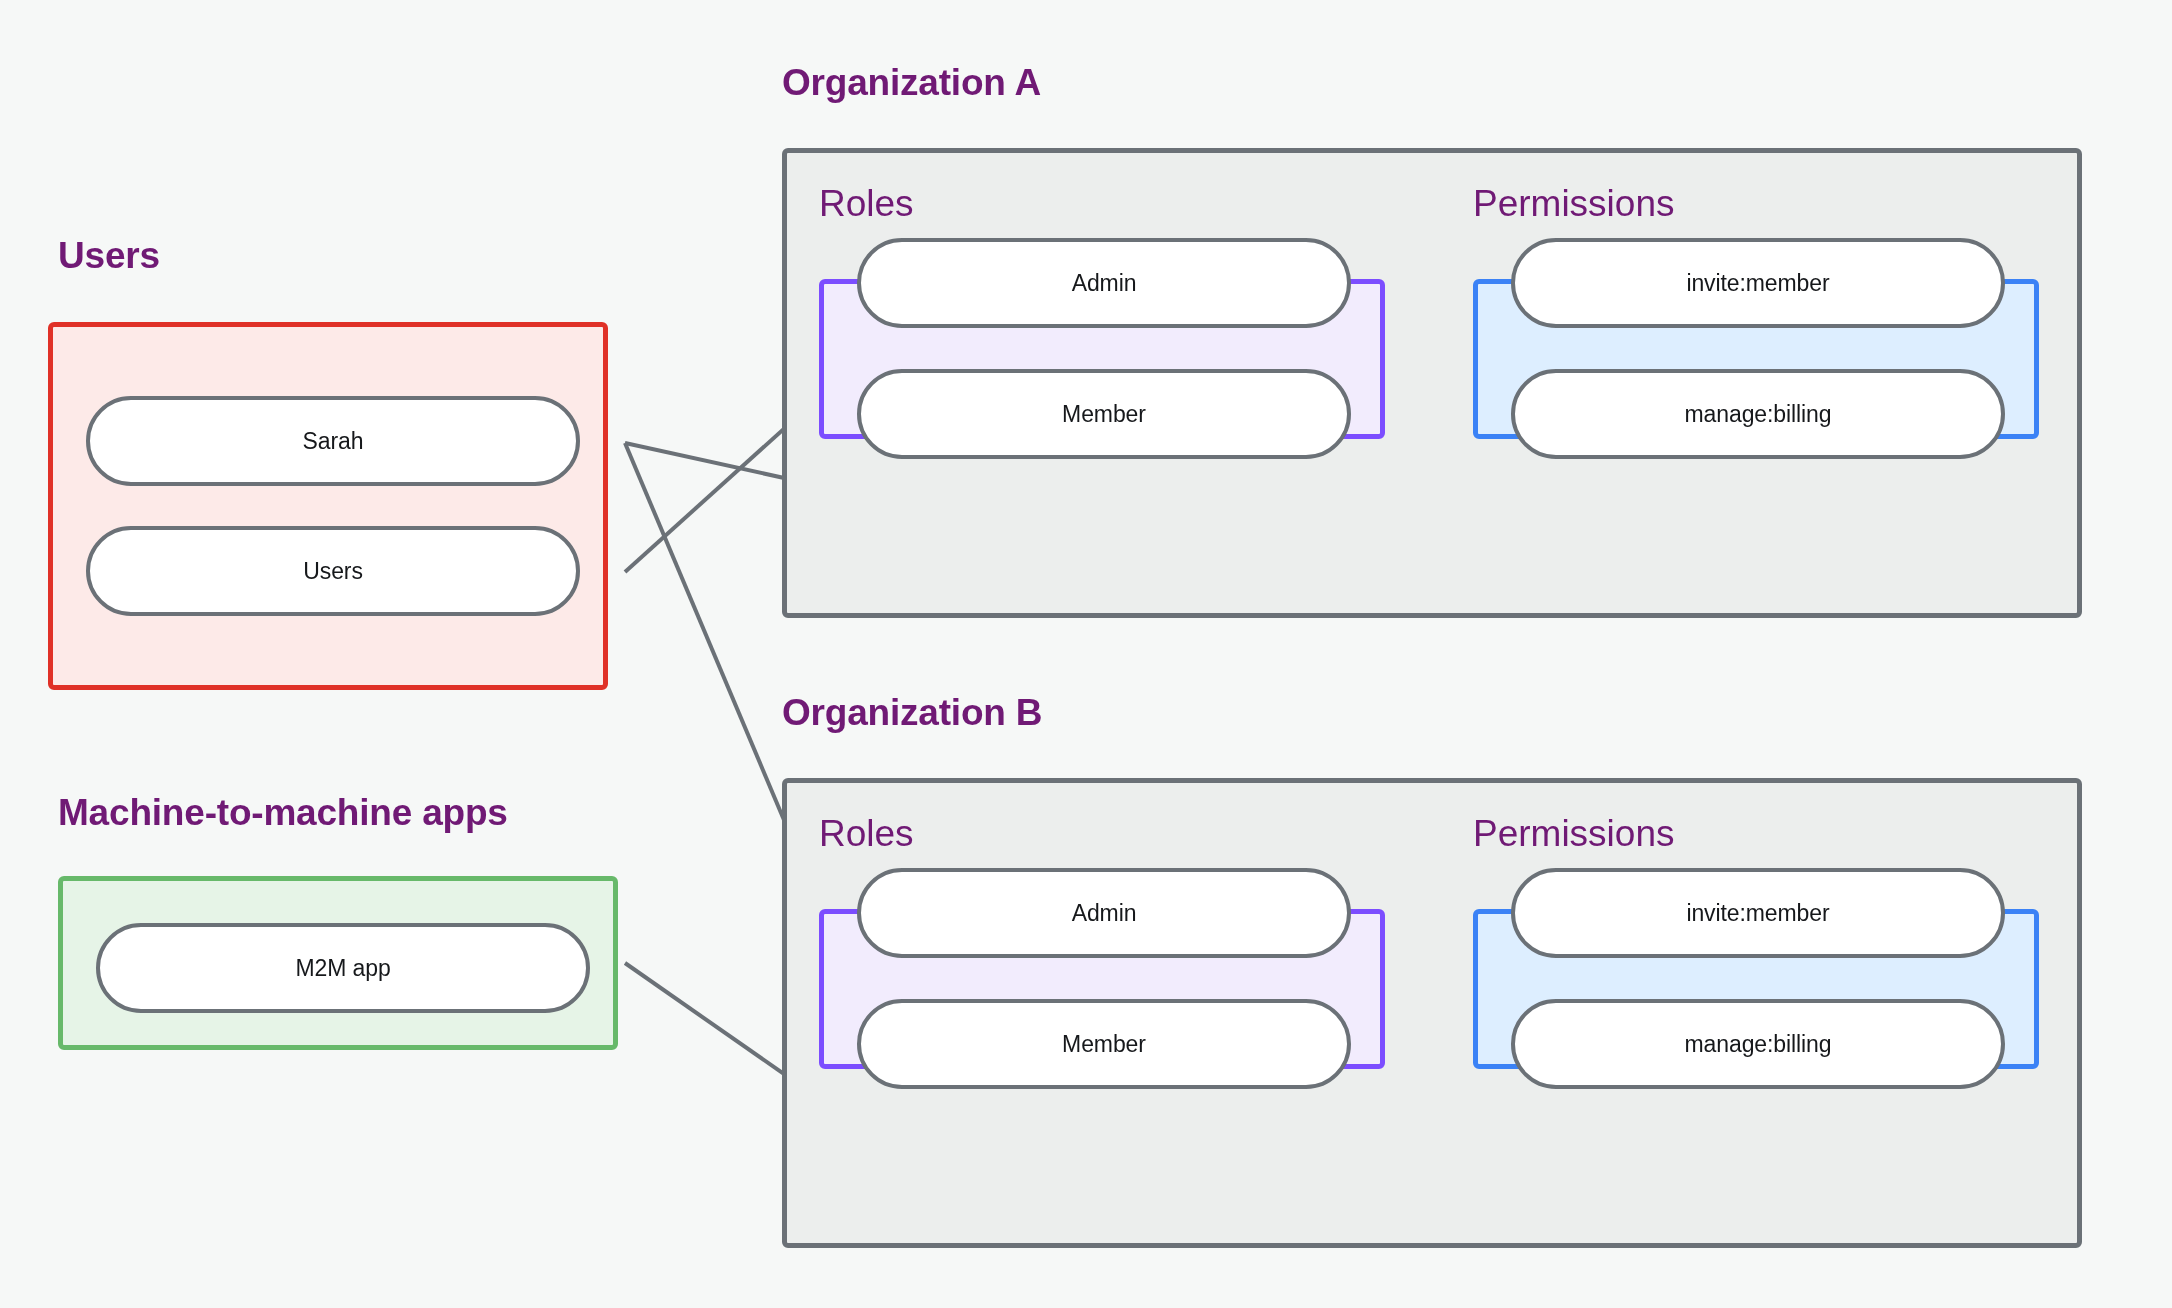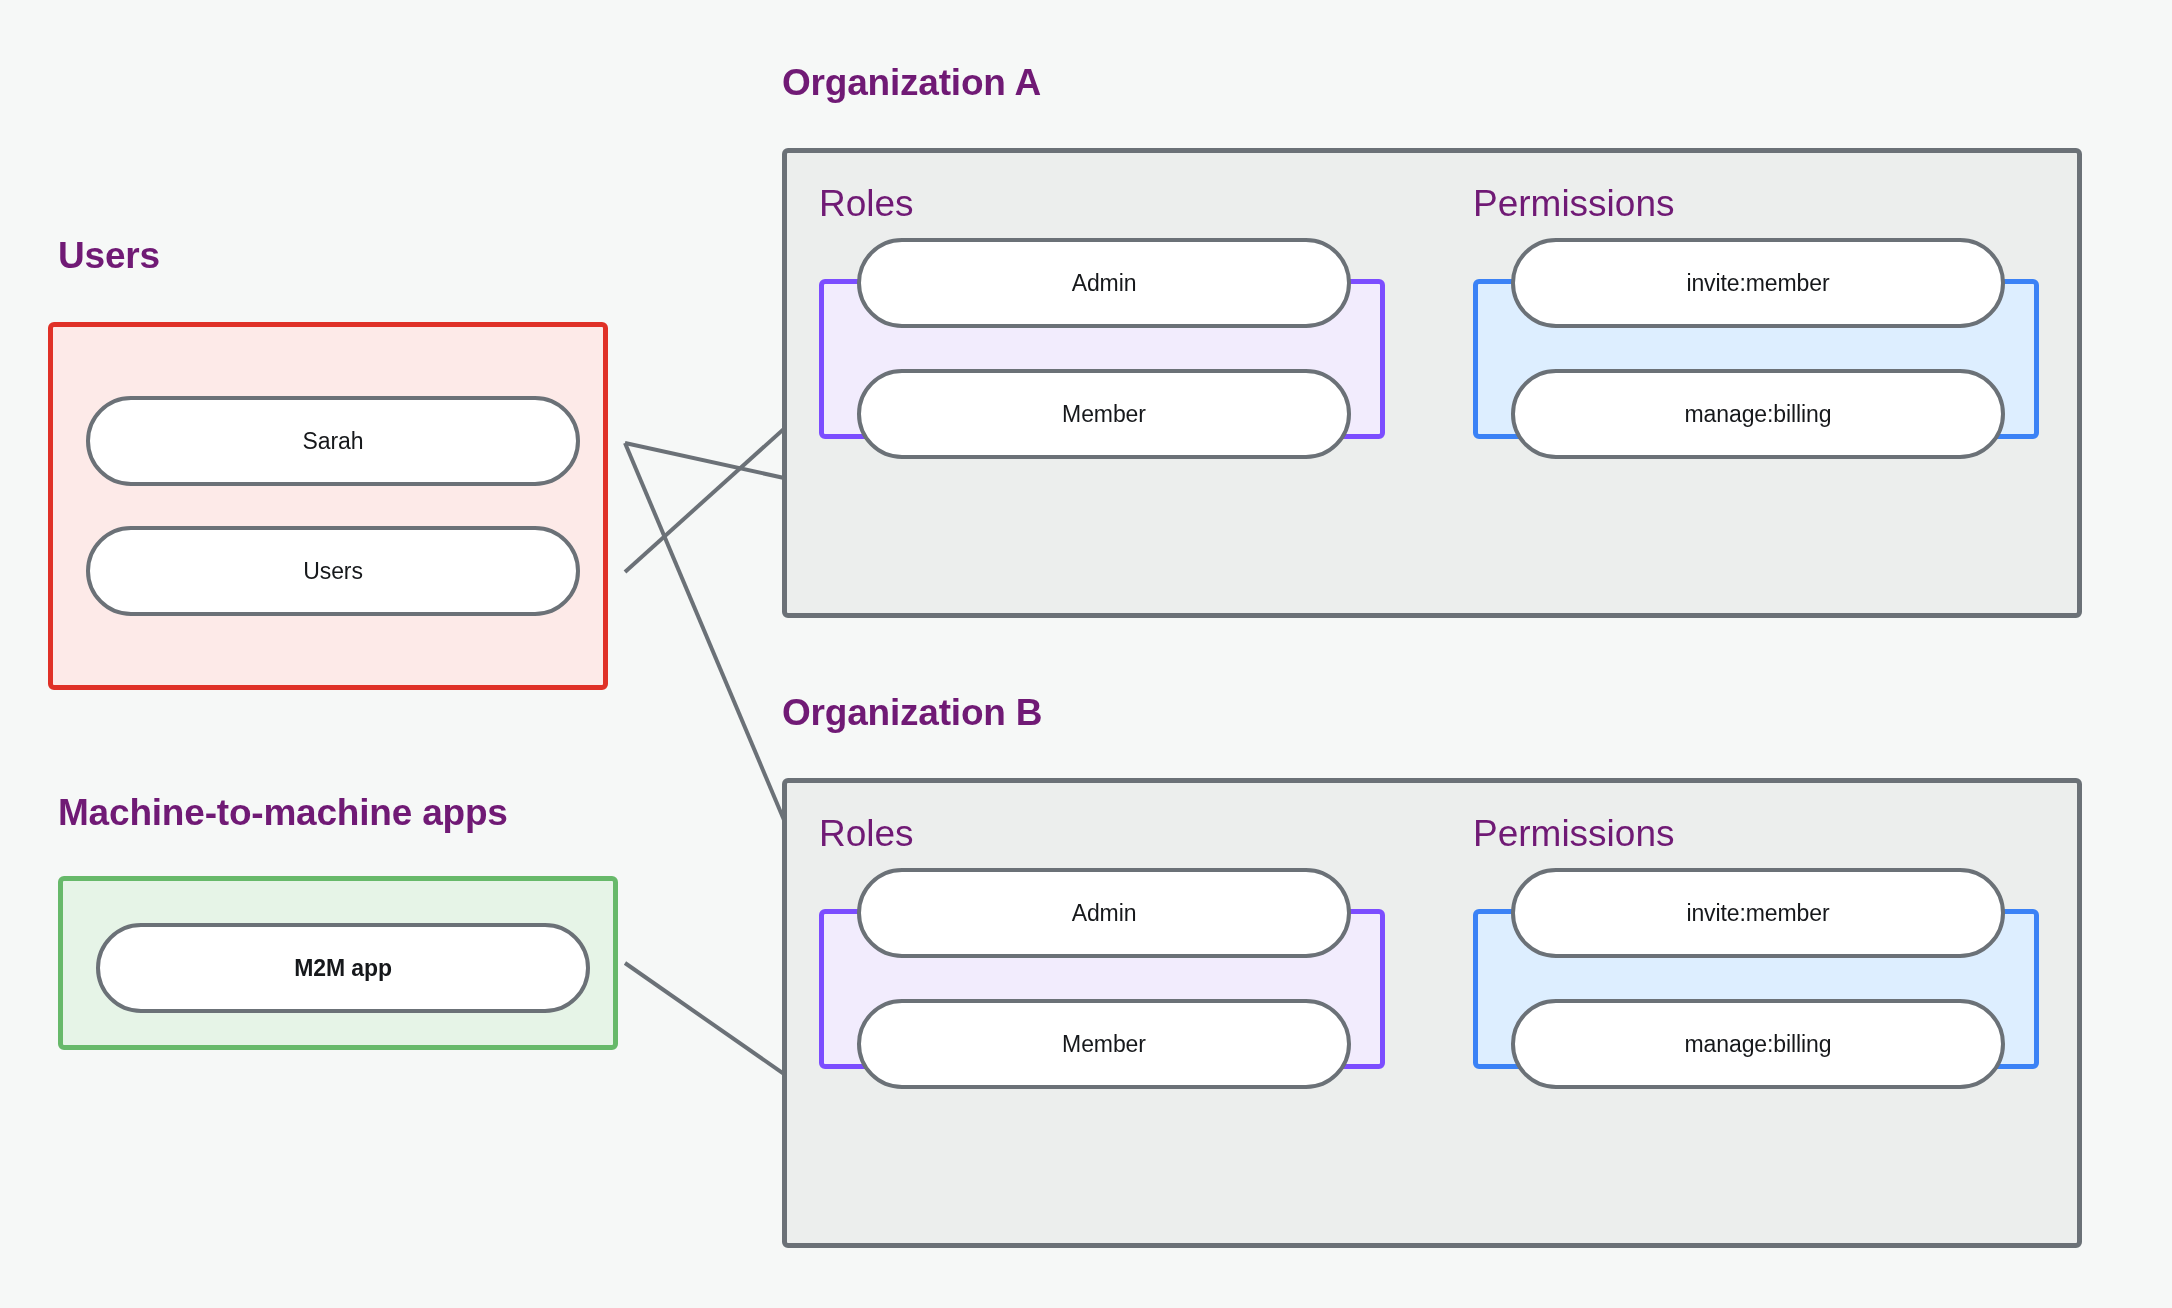--- a/index.html
+++ b/index.html
@@ -110,21 +110,21 @@
   <div class="caption" style="left:58px; top:235px;">Users</div>
 
   <div class="group users" style="left:48px; top:322px; width:560px; height:368px;">
     <div class="pill" style="left:33px; top:69px; width:494px; height:90px;">Sarah</div>
     <div class="pill" style="left:33px; top:199px; width:494px; height:90px;">Users</div>
   </div>
 
   <div class="caption" style="left:58px; top:792px;">Machine-to-machine apps</div>
 
   <div class="group m2m" style="left:58px; top:876px; width:560px; height:174px;">
-    <div class="pill" style="left:33px; top:42px; width:494px; height:90px;font-weight:bold;">M2M app</div>
+    <div class="pill" style="left:33px; top:42px; width:494px; height:90px;">M2M app</div>
   </div>
 
   <div class="caption" style="left:782px; top:62px;">Organization A</div>
 
   <div class="group org" style="left:782px; top:148px; width:1300px; height:470px;">
 
     <div class="col-label" style="left:32px; top:30px;">Roles</div>
     <div class="col-label" style="left:686px; top:30px;">Permissions</div>
 
     <div class="group roles" style="left:32px; top:126px; width:566px; height:160px;">

